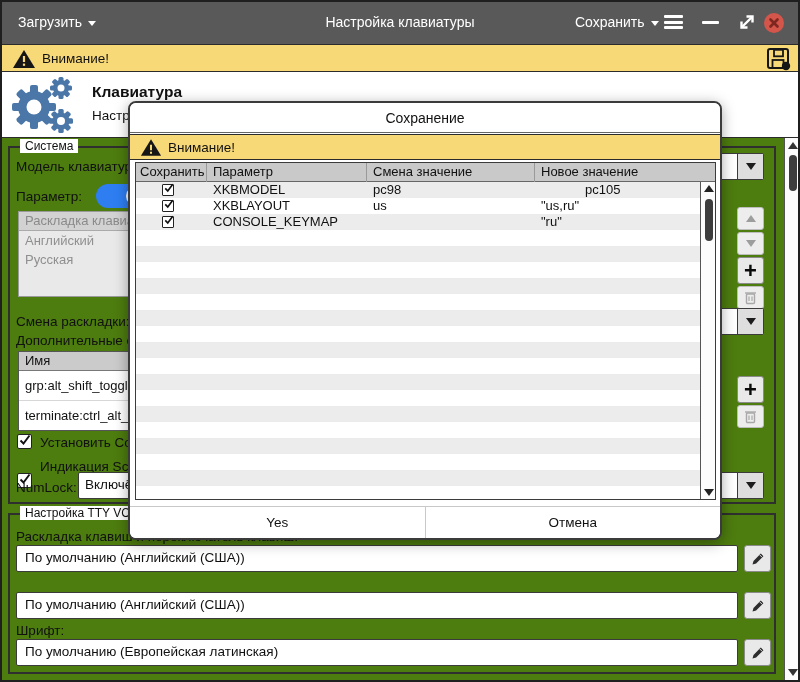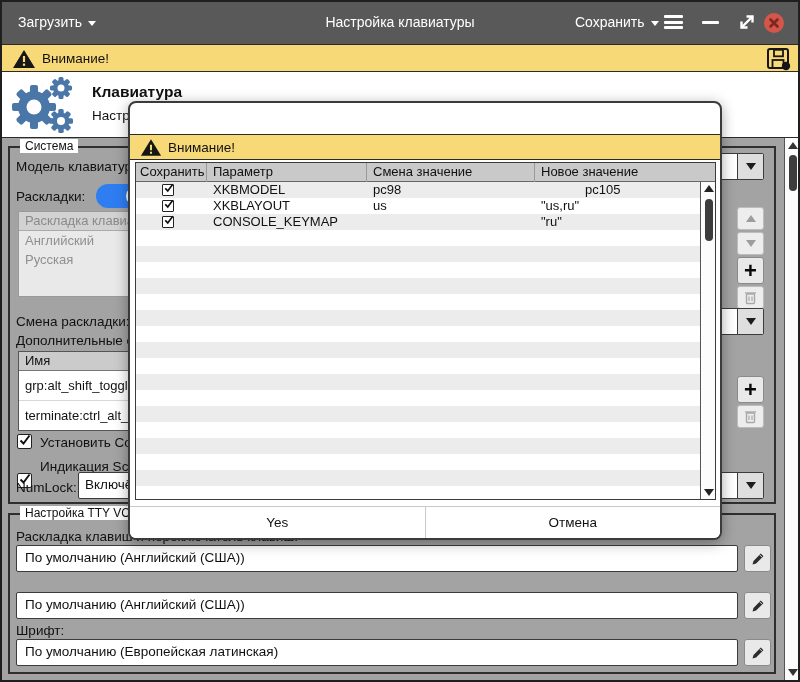--- a/index.html
+++ b/index.html
@@ -1,19 +1,19 @@
 <!DOCTYPE html>
 <html><head>
 <meta charset="utf-8">
 <style>
   * { box-sizing: border-box; margin: 0; padding: 0; }
   html,body { background:#888; }
   #app {
     position: relative; width: 800px; height: 682px;
-    background: #a3a3a3; overflow: hidden;
+    background: #4d7c0f; overflow: hidden;
     font-family: "Liberation Sans", sans-serif;
     color: #111;
   }
   .abs { position: absolute; }
   .nowrap { white-space: nowrap; }
 
   
   #titlebar { left:0; top:0; width:800px; height:44px; background:#595959; }
   .tb-text { color:#fff; font-size:14px; line-height:44px; }
   #tb-title { left:0; top:0; width:100%; text-align:center; }
@@ -190,21 +190,21 @@
   </div>
 
   <span class="abs label nowrap" style="left:16px; top:159px;">Модель клавиатуры:</span>
   <div class="abs combo" style="left:140px; top:153px; width:624px; height:27px;">
     <span class="val"></span>
     <span class="dd-btn">
         <span class="tri-down"></span>
       </span>
   </div>
 
-  <span class="abs label nowrap" style="left:16px; top:189px;">Раскладки:</span>
+  <span class="abs label nowrap" style="left:16px; top:189px;">Параметр:</span>
   <div id="layouts-toggle" class="abs" style="left:96px; top:184px;">
     <span class="knob"></span>
   </div>
 
   <div id="layouts-list" class="abs" style="left:18px; top:211px; width:250px; height:86px;">
     <div class="mini-head nowrap">Раскладка клавиатуры</div>
     <div class="mini-row">Английский</div>
     <div class="mini-row">Русская</div>
   </div>
 
@@ -305,20 +305,21 @@
     </svg>
   </div>
 
   <div class="abs sb-track" style="left:784px; top:138px; width:15px; height:543px;">
     <span class="tri-up abs" style="left:2.5px; top:4px; border-bottom-color:#333;"></span>
     <span class="sb-thumb" style="left:3.5px; top:17px; width:8px; height:36px;"></span>
     <span class="tri-down abs" style="left:2.5px; bottom:5px; border-top-color:#333;"></span>
   </div>
 
   <div id="modal" class="abs">
+    <div id="m-titlebar" class="abs">Сохранение</div>
 
     <div id="m-warnbar" class="abs warnbar">
       <svg class="abs" style="left:10px; top:3px;" width="22" height="19" viewBox="0 0 24 20">
         <path d="M12 1 L23 19 H1 Z" fill="#161616"></path>
         <rect x="10.9" y="7" width="2.2" height="6" fill="#f8d978"></rect>
         <rect x="10.9" y="14.6" width="2.2" height="2.2" fill="#f8d978"></rect>
       </svg>
       <span class="abs warn-text" style="left:38px; top:5px;">Внимание!</span>
     </div>
 

